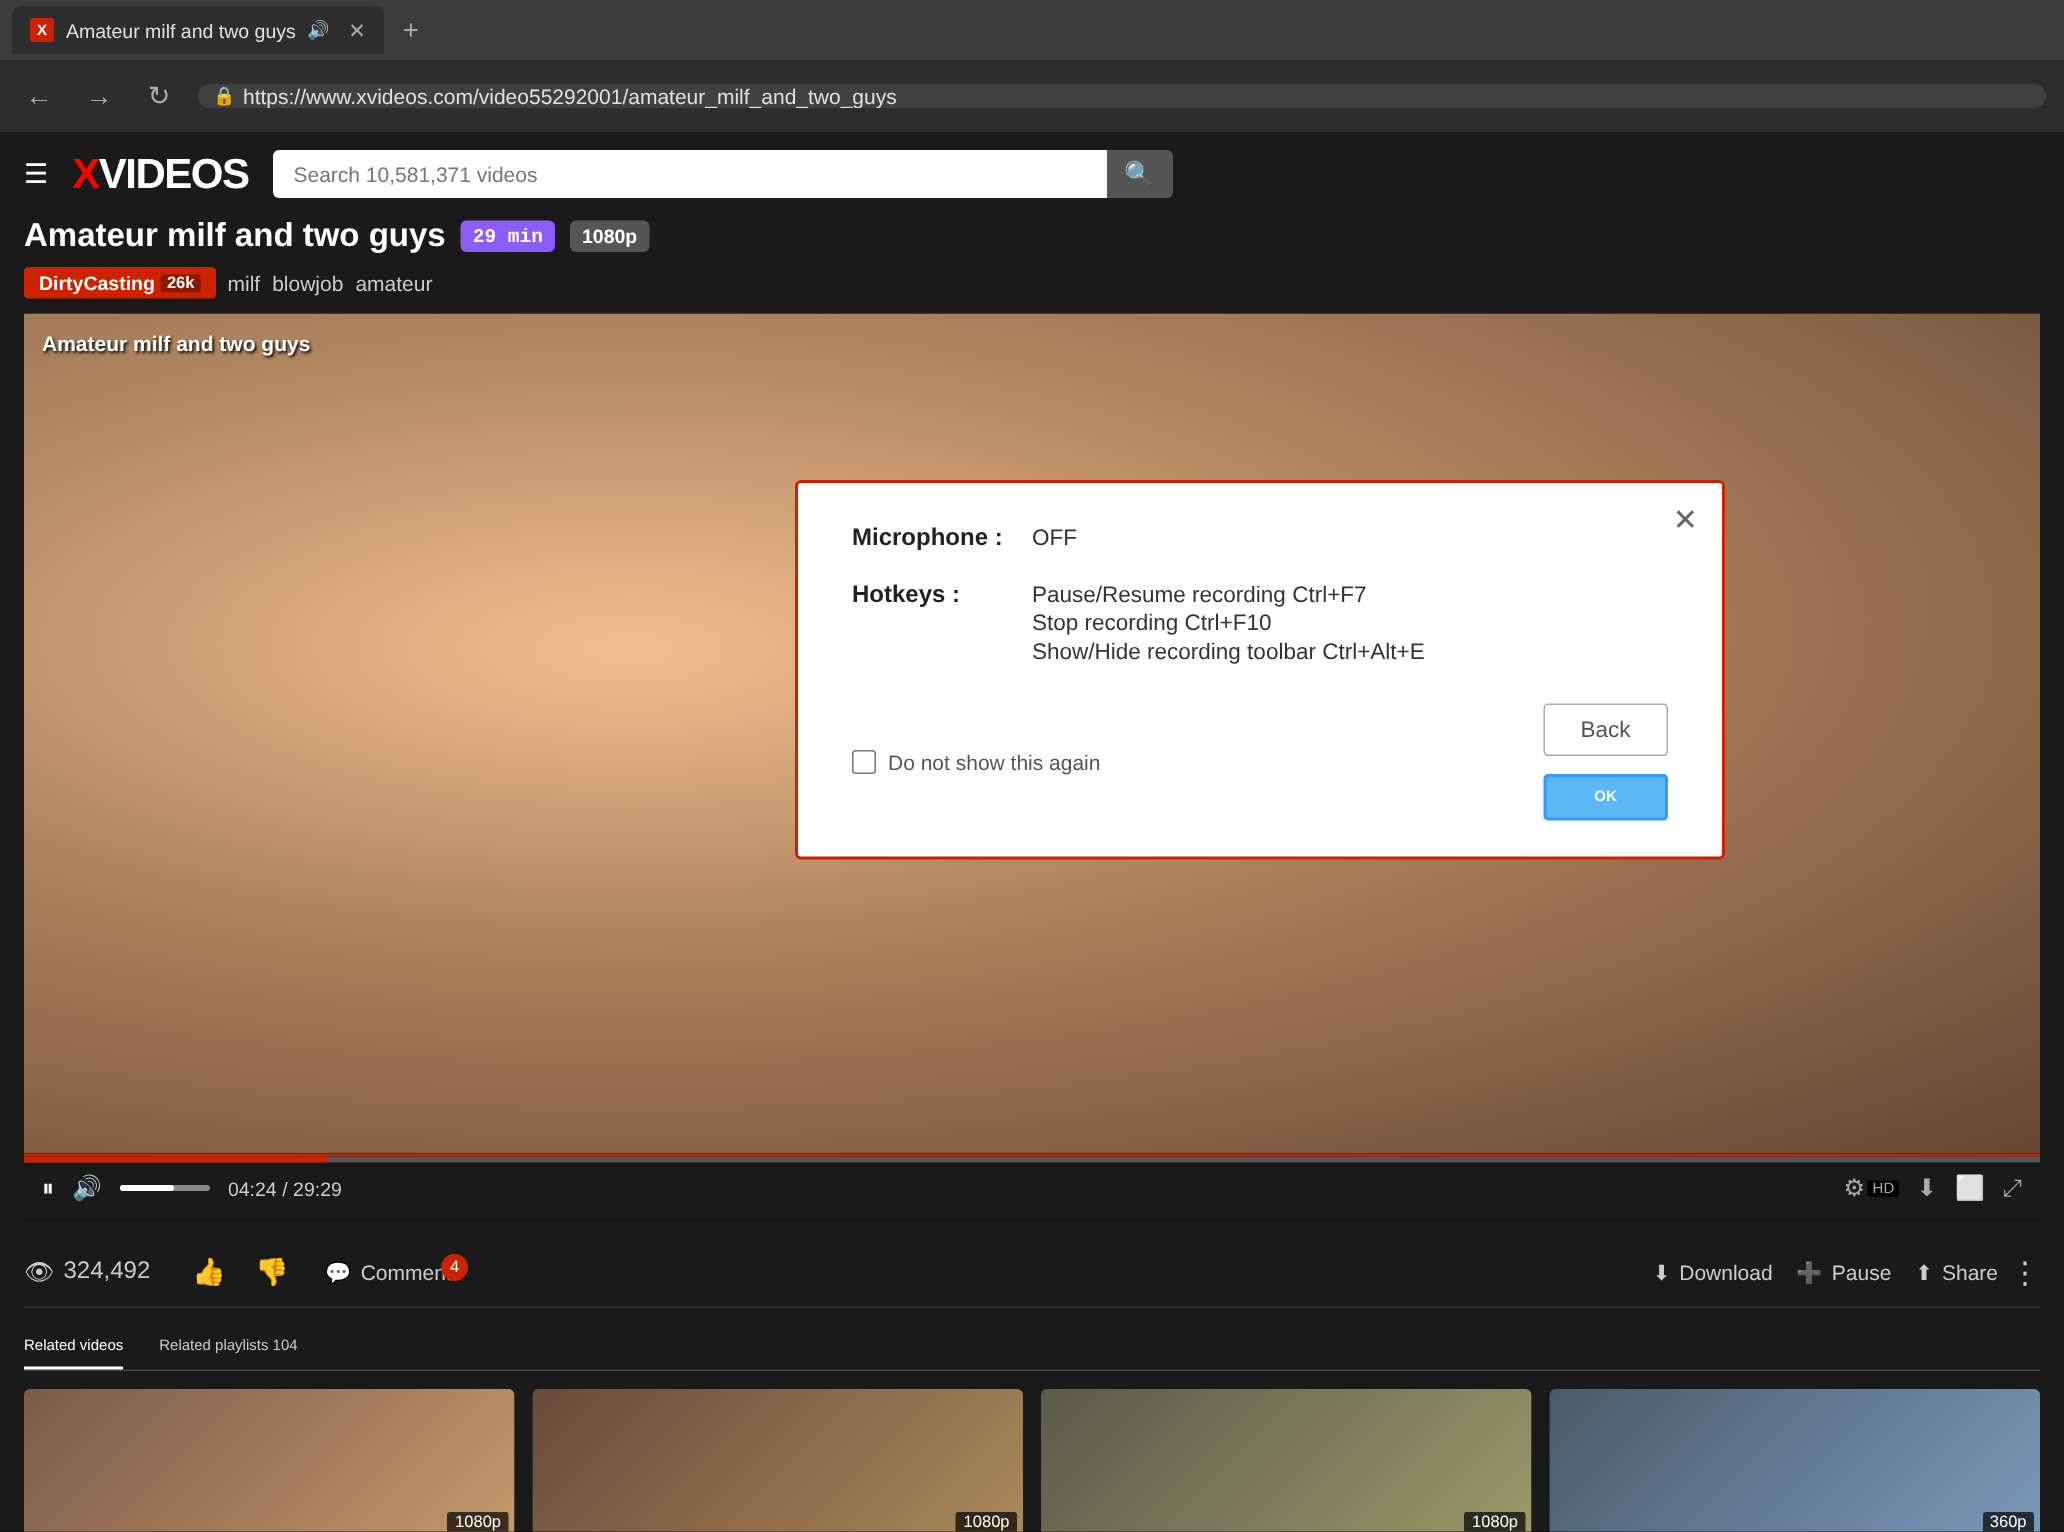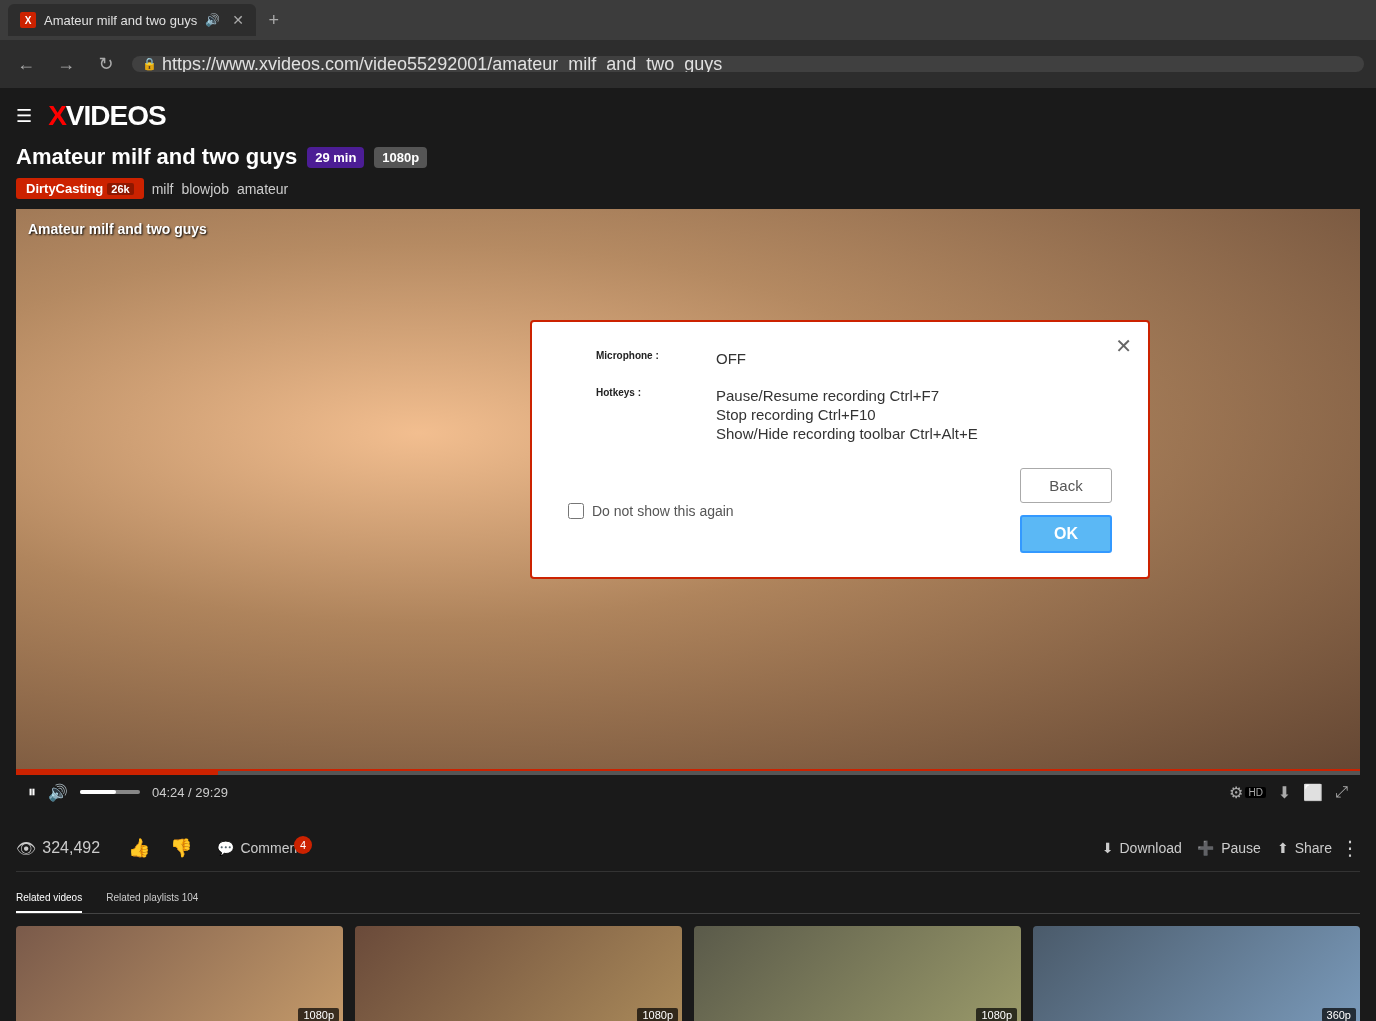--- a/index.html
+++ b/index.html
@@ -10,38 +10,38 @@
     .browser-tab-bar { background: #3c3c3c; height: 40px; display: flex; align-items: center; padding: 0 8px; gap: 4px; }
     .browser-tab { background: #2d2d2d; border-radius: 6px 6px 0 0; height: 32px; display: flex; align-items: center; padding: 0 12px; gap: 8px; min-width: 180px; }
     .browser-tab .favicon { width: 16px; height: 16px; background: #cc2200; border-radius: 2px; display: flex; align-items: center; justify-content: center; color: white; font-size: 10px; font-weight: bold; }
     .browser-tab .tab-title { color: #e0e0e0; font-size: 13px; flex: 1; white-space: nowrap; overflow: hidden; text-overflow: ellipsis; }
     .browser-tab .tab-mute { color: #aaa; font-size: 12px; margin-right: 4px; }
     .browser-tab .tab-close { color: #aaa; font-size: 14px; cursor: pointer; }
     .browser-address-bar { background: #2d2d2d; height: 48px; display: flex; align-items: center; padding: 0 12px; gap: 12px; }
     .nav-btn { color: #aaa; font-size: 18px; cursor: pointer; background: none; border: none; width: 28px; height: 28px; display: flex; align-items: center; justify-content: center; }
     .address-bar-container { flex: 1; position: relative; display: flex; align-items: center; }
     .address-bar-container .lock-icon { position: absolute; left: 10px; color: #aaa; font-size: 12px; z-index: 1; }
-    .address-bar-container input { width: 100%; background: #404040; border: none; border-radius: 20px; height: 16px; padding: 0 12px 0 30px; color: #e0e0e0; font-size: 18px; outline: none; }
+    .address-bar-container input { width: 100%; background: #404040; border: none; border-radius: 20px; height: 16px; padding: 0 12px 0 30px; color: #e0e0e0; font-size: 14px; outline: none; }
 
     
     .page { background: #1a1a1a; padding: 12px 16px; }
     .site-header { display: flex; align-items: center; gap: 16px; margin-bottom: 12px; }
     .hamburger { color: #fff; font-size: 18px; cursor: pointer; }
     .site-logo { color: #ff0000; font-size: 28px; font-weight: 900; letter-spacing: -1px; }
     .site-logo span { color: #fff; }
     .search-bar { flex: 1; max-width: 600px; display: flex; }
     .search-bar input { flex: 1; background: #fff; border: none; border-radius: 4px 0 0 4px; padding: 8px 14px; font-size: 14px; color: #333; outline: none; }
     .search-bar button { background: #555; border: none; border-radius: 0 4px 4px 0; width: 44px; display: flex; align-items: center; justify-content: center; cursor: pointer; color: #fff; font-size: 16px; }
 
     
     .video-meta { margin-bottom: 10px; }
     .video-title-row { display: flex; align-items: center; gap: 10px; margin-bottom: 8px; }
     .video-title { color: #fff; font-size: 22px; font-weight: bold; }
     .badge { padding: 3px 8px; border-radius: 4px; font-size: 13px; font-weight: bold; }
-    .badge-dark { background: #4c1d95; color: #fff; }
+    .badge-dark { background: #8b5cf6; color: #fff; font-family: Liberation Mono, monospace; }
     .badge-dark2 { background: #555; color: #fff; }
     .tags { display: flex; gap: 8px; align-items: center; }
     .tag-btn { background: #cc2200; color: #fff; border: none; border-radius: 3px; padding: 3px 10px; font-size: 13px; cursor: pointer; font-weight: bold; display: flex; align-items: center; gap: 4px; }
     .tag-btn .count { background: rgba(0,0,0,0.3); border-radius: 2px; padding: 0 4px; font-size: 11px; }
     .tag-link { color: #ccc; text-decoration: none; font-size: 14px; }
 
     
     .video-player-container { position: relative; width: 100%; background: #000; margin-bottom: 12px; }
     .video-player { position: relative; width: 1344px; height: 560px; background: #000; overflow: hidden; }
     .video-title-overlay { position: absolute; top: 12px; left: 12px; color: #fff; font-size: 14px; font-weight: bold; text-shadow: 1px 1px 2px #000; }
@@ -74,29 +74,29 @@
     .thumb-item { flex: 1; background: #2a2a2a; border-radius: 4px; overflow: hidden; }
     .thumb-img { width: 100%; height: 100px; background: #3a3a3a; position: relative; }
     .thumb-badge { position: absolute; bottom: 4px; right: 4px; background: rgba(0,0,0,0.7); color: #fff; font-size: 11px; padding: 1px 5px; border-radius: 2px; }
 
     
     .dialog-overlay { position: fixed; top: 0; left: 0; width: 100%; height: 100%; z-index: 1000; pointer-events: none; }
     .dialog-box { position: absolute; top: 320px; left: 530px; width: 620px; background: #fff; border: 2px solid #cc2200; border-radius: 4px; padding: 28px 36px 24px; pointer-events: all; }
     .dialog-close { position: absolute; top: 12px; right: 16px; background: none; border: none; font-size: 20px; color: #666; cursor: pointer; }
     .dialog-title { color: #3399ff; font-size: 22px; font-weight: bold; text-align: center; margin-bottom: 28px; }
     .dialog-row { display: flex; align-items: flex-start; margin-bottom: 20px; }
-    .dialog-label { font-weight: bold; font-size: 10px; color: #222; width: 120px; flex-shrink: 0; margin-left: 28px; }
+    .dialog-label { font-weight: bold; font-size: 16px; color: #222; width: 120px; flex-shrink: 0; }
     .dialog-value { font-size: 15px; color: #333; }
     .dialog-value .hotkey-line { margin-bottom: 2px; }
     .dialog-footer { display: flex; align-items: center; margin-top: 24px; }
     .do-not-show { display: flex; align-items: center; gap: 8px; font-size: 14px; color: #555; }
     .do-not-show input[type=checkbox] { width: 16px; height: 16px; }
     .dialog-buttons { margin-left: auto; display: flex; gap: 12px; flex-direction: column; }
     .btn-back { background: #fff; border: 1px solid #aaa; border-radius: 3px; padding: 8px 24px; font-size: 15px; color: #555; cursor: pointer; }
-    .btn-ok { background: #5bb8f5; border: 2px solid #3399ff; border-radius: 3px; padding: 8px 32px; font-size: 16px; color: #fff; cursor: pointer; font-weight: bold; }
+    .btn-ok { background: #5bb8f5; border: 2px solid #3399ff; border-radius: 3px; padding: 8px 32px; font-size: 10px; color: #fff; cursor: pointer; font-weight: bold; }
 
     
     .video-scene { width: 100%; height: 100%; background: 
       radial-gradient(ellipse at 30% 40%, rgba(255,200,150,0.9) 0%, rgba(200,150,100,0.7) 40%, rgba(100,70,50,0.9) 100%),
       linear-gradient(to bottom, #8a7060 0%, #6a5040 100%); }
   </style>
 </head>
 <body>
 
 <div class="browser-chrome">
@@ -119,20 +119,24 @@
     </div>
   </div>
 </div>
 
 <div class="page">
 
   <div class="site-header">
     <span class="hamburger">☰</span>
     <div class="site-logo">
       <span style="color:#ff0000;">X</span><span style="color:#fff;">VIDEOS</span>
+    </div>
+    <div class="search-bar">
+      <input type="text" placeholder="Search 10,581,371 videos" style="">
+      <button>🔍</button>
     </div>
   </div>
 
   <div class="video-meta">
     <div class="video-title-row">
       <span class="video-title">Amateur milf and two guys</span>
       <span class="badge badge-dark">29 min</span>
       <span class="badge badge-dark2">1080p</span>
     </div>
     <div class="tags">

